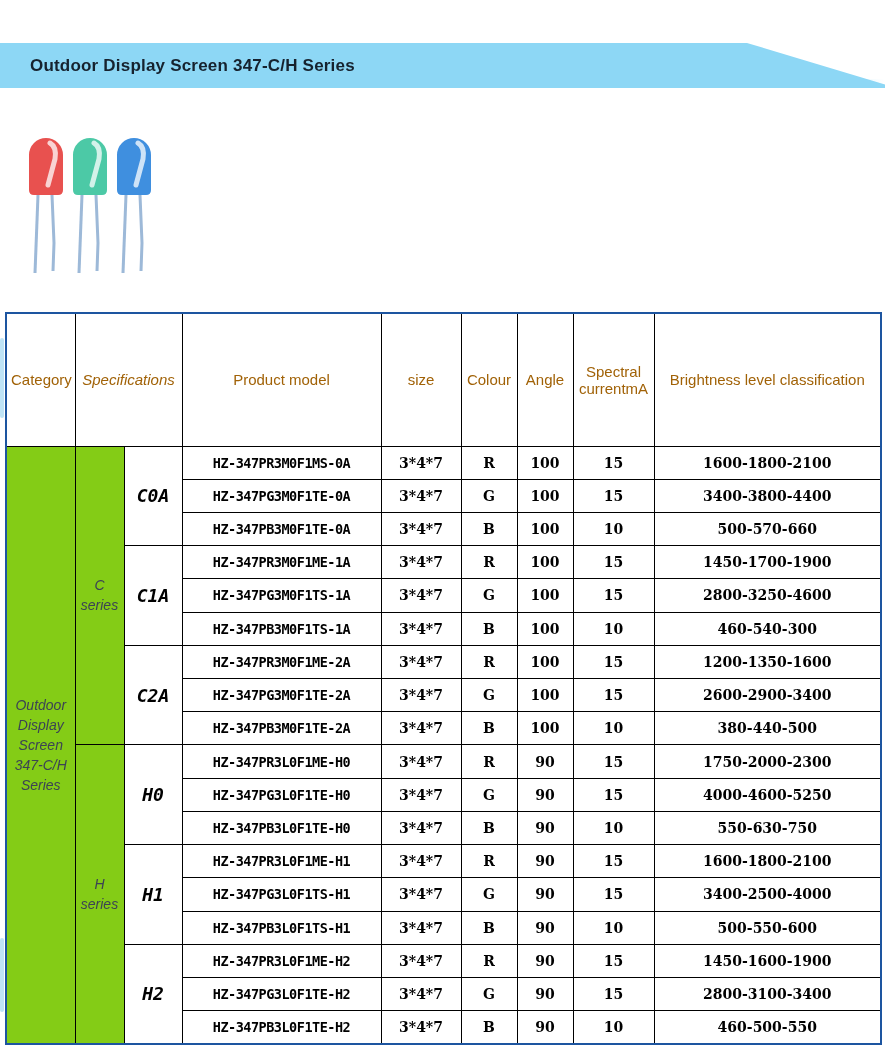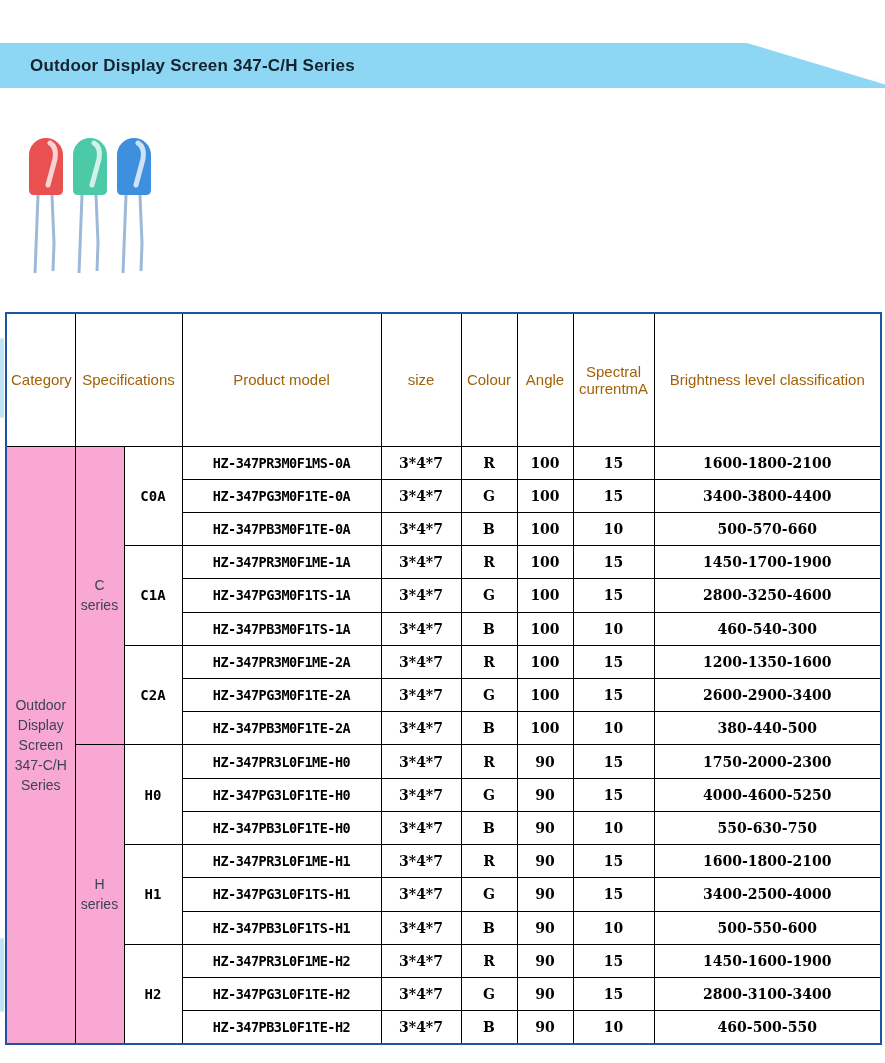--- a/index.html
+++ b/index.html
@@ -34,27 +34,27 @@
     border:2px solid var(--table-border,#1d55a0);
     background:#fff;
   }
   table.spec th, table.spec td{
     border:1px solid #000;text-align:center;vertical-align:middle;
     padding:0 4px;overflow:hidden;
   }
   thead tr{height:133px;}
   tbody tr{height:33px;}
   th{font-weight:normal;font-size:15px;color:#a16207;}
-  th.spec-col, td.group-cell{border-right:2px solid var(--teal,#00a87e);}
+  th.spec-col, td.group-cell{border-right:2px solid var(--teal,#00a87e);font-style:italic;}
   th.current-col{padding:0 7px;overflow-wrap:break-word;word-break:break-word;}
   td.cat-cell, td.series-cell{
-    font-size:14px;color:#3c4354;line-height:20px;background:#f9a8d4;
+    font-size:14px;color:#3c4354;line-height:20px;background:#84cc16;font-style:italic;
   }
   td.group-cell{
-    font-family:"DejaVu Sans Mono", monospace;font-weight:bold;font-size:14px;color:#000;
+    font-family:"DejaVu Sans Mono", monospace;font-weight:bold;font-size:18px;color:#000;
   }
   td.model-cell{
     font-family:"DejaVu Sans Mono", monospace;font-weight:bold;font-size:13.5px;
     letter-spacing:-0.5px;color:#000;
   }
   td.num-cell{
     font-family:"DejaVu Serif", serif;font-weight:bold;font-size:14px;color:#000;
   }
 </style>
 </head>

